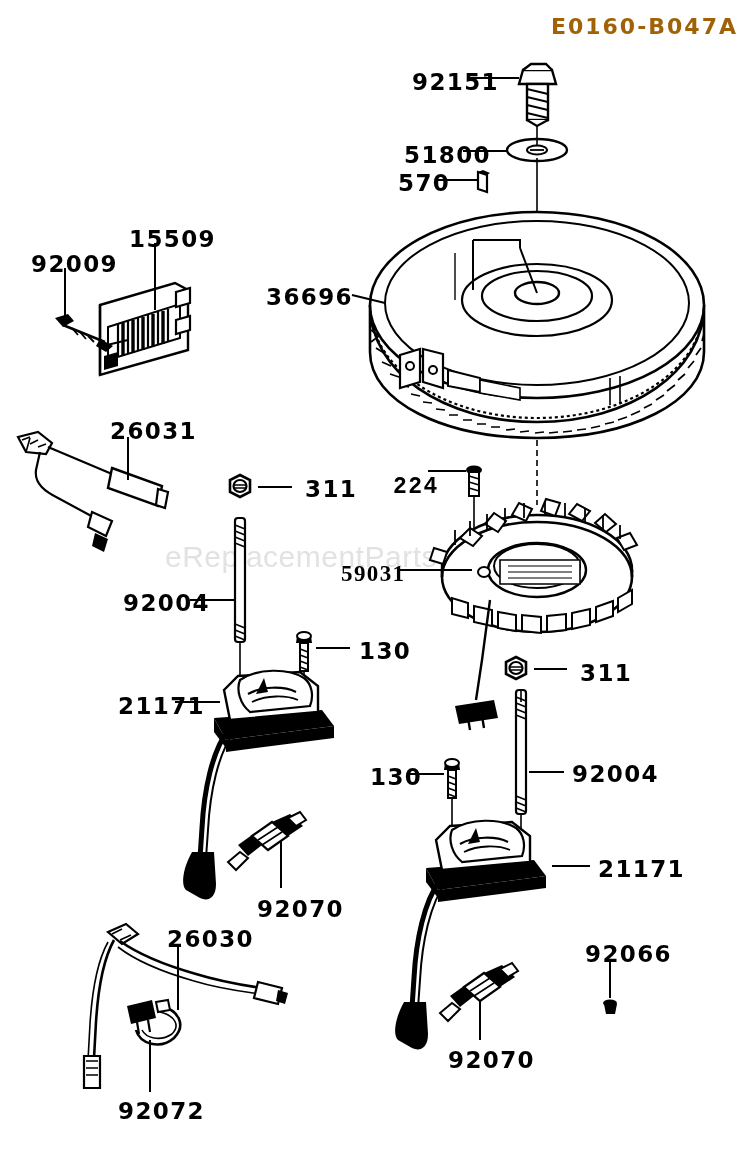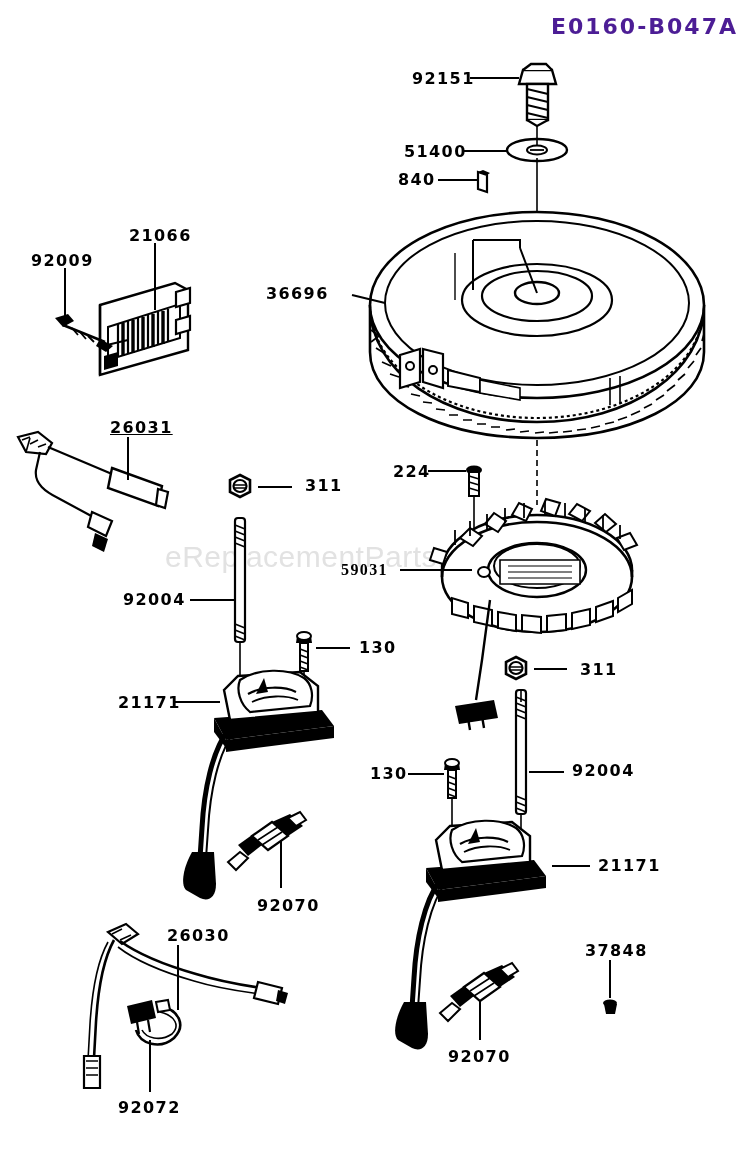--- a/index.html
+++ b/index.html
@@ -21,35 +21,35 @@
     position: absolute;
     left: 0;
     top: 0;
     width: 750px;
     height: 1149px;
   }
   .lbl {
     position: absolute;
     font-family: "DejaVu Sans", sans-serif;
     font-weight: bold;
-    font-size: 16px;
+    font-size: 23px;
     letter-spacing: 1.4px;
     color: #000000;
     white-space: nowrap;
     line-height: 1;
   }
   #diagram-title {
     position: absolute;
     right: 12px;
     top: 14px;
     font-family: "DejaVu Sans", sans-serif;
     font-weight: bold;
     font-size: 22px;
     letter-spacing: 2px;
-    color: #4c1d95;
+    color: #a16207;
     white-space: nowrap;
   }
   #watermark {
     position: absolute;
     left: 165px;
     top: 540px;
     font-family: "Liberation Sans", sans-serif;
     font-size: 30px;
     letter-spacing: 0.5px;
     color: #e2e2e2;
@@ -365,35 +365,35 @@
       <path d="M 160,1006 C 180,1010 186,1026 174,1038 C 160,1050 140,1044 136,1030" fill="none" stroke="#000" stroke-width="2.6"></path>
       <path d="M 160,1012 C 176,1016 180,1026 172,1034 C 160,1042 146,1038 142,1030" fill="none" stroke="#000" stroke-width="1.6"></path>
       <path d="M 156,1002 L 168,1000 L 170,1010 L 158,1012 Z" fill="#fff" stroke="#000" stroke-width="2"></path>
     </g>
     <line x1="178" y1="945" x2="178" y2="1010" stroke="#000" stroke-width="2"></line>
     <line x1="150" y1="1040" x2="150" y2="1092" stroke="#000" stroke-width="2"></line>
 
   </svg>
 
   <div class="lbl" style="left:412px; top:71px;">92151</div>
-  <div class="lbl" style="left:404px; top:144px;">51400</div>
-  <div class="lbl" style="left:398px; top:172px;">840</div>
+  <div class="lbl" style="left:404px; top:144px;">51800</div>
+  <div class="lbl" style="left:398px; top:172px;">570</div>
   <div class="lbl" style="left:266px; top:286px;">36696</div>
   <div class="lbl" style="left:31px;  top:253px;">92009</div>
-  <div class="lbl" style="left:129px; top:228px;">21066</div>
-  <div class="lbl" style="left:110px; top:420px;text-decoration:underline;">26031</div>
+  <div class="lbl" style="left:129px; top:228px;">15509</div>
+  <div class="lbl" style="left:110px; top:420px;">26031</div>
   <div class="lbl" style="left:305px; top:478px;">311</div>
-  <div class="lbl" style="left:393px; top:464px;">224</div>
+  <div class="lbl" style="left:393px; top:476px;font-family:Liberation Mono, monospace;">224</div>
   <div class="lbl" style="left:341px; top:562px;font-family:Liberation Serif, serif;">59031</div>
   <div class="lbl" style="left:123px; top:592px;">92004</div>
   <div class="lbl" style="left:359px; top:640px;">130</div>
   <div class="lbl" style="left:118px; top:695px;">21171</div>
   <div class="lbl" style="left:580px; top:662px;">311</div>
   <div class="lbl" style="left:370px; top:766px;">130</div>
   <div class="lbl" style="left:572px; top:763px;">92004</div>
   <div class="lbl" style="left:598px; top:858px;">21171</div>
   <div class="lbl" style="left:257px; top:898px;">92070</div>
   <div class="lbl" style="left:167px; top:928px;">26030</div>
-  <div class="lbl" style="left:585px; top:943px;">37848</div>
+  <div class="lbl" style="left:585px; top:943px;">92066</div>
   <div class="lbl" style="left:448px; top:1049px;">92070</div>
   <div class="lbl" style="left:118px; top:1100px;">92072</div>
 
 </div>
 
 </body></html>

